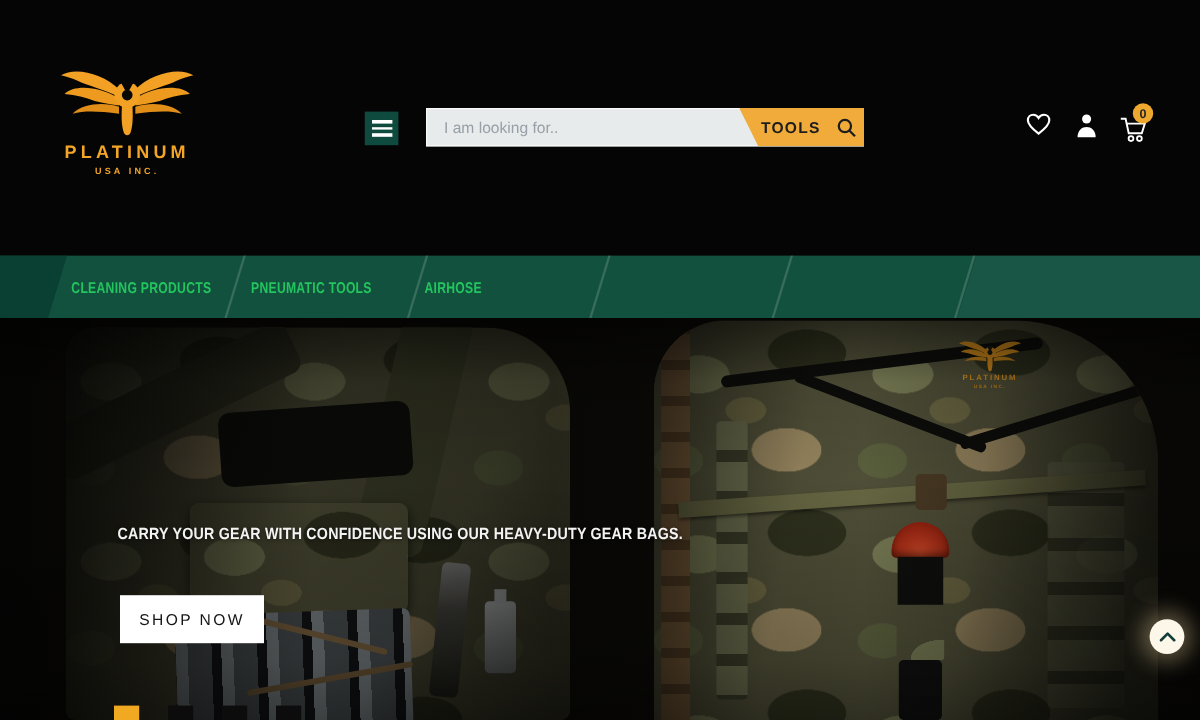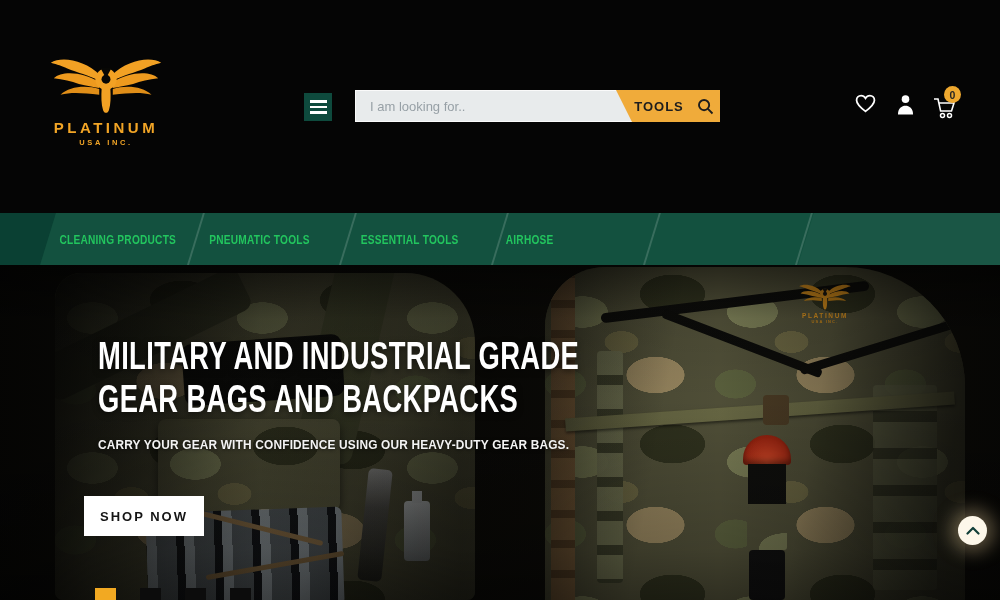--- a/index.html
+++ b/index.html
@@ -100,21 +100,21 @@
 
   .hero-overlay { position:absolute; inset:0; z-index:4; pointer-events:none;
     background:
       linear-gradient(180deg, rgba(0,0,0,.5) 0%, rgba(0,0,0,.08) 16%, rgba(0,0,0,0) 40%, rgba(0,0,0,.2) 85%, rgba(0,0,0,.4) 100%),
       linear-gradient(90deg, rgba(4,4,3,.9) 0%, rgba(4,4,3,.55) 9%, rgba(4,4,3,.22) 26%, rgba(4,4,3,.45) 46%, rgba(4,4,3,.15) 60%, rgba(4,4,3,.05) 72%, rgba(4,4,3,.38) 92%, rgba(4,4,3,.6) 100%); }
 
   .hero-content { position:absolute; inset:0; z-index:5; }
   .hero-title { position:absolute; left:98px; top:70px; color:#fff; font-size:38px; line-height:43px; font-weight:700; text-shadow:0 2px 8px rgba(0,0,0,.55); }
   .hero-title span { display:block; transform:scaleX(0.72); transform-origin:0 50%; white-space:nowrap; letter-spacing:0.5px; }
   .hero-subtitle { position:absolute; left:98px; top:172px; color:#f3f3f3; font-size:13.5px; font-weight:700; white-space:nowrap; transform:scaleX(0.88); transform-origin:0 0; letter-spacing:0.2px; text-shadow:0 1px 4px rgba(0,0,0,.6); }
-  .shop-now { position:absolute; left:84px; top:231px; width:120px; height:40px; background:#fff; color:#151515; font-size:13px; font-weight:700; letter-spacing:2px; display:flex; align-items:center; justify-content:center; }
+  .shop-now { position:absolute; left:100px; top:231px; width:120px; height:40px; background:#fff; color:#151515; font-size:13px; font-weight:400; letter-spacing:2px; display:flex; align-items:center; justify-content:center; }
 
   .dots { position:absolute; left:95px; top:323px; display:flex; gap:24px; z-index:6; }
   .dot { width:21px; height:18px; background:#0c0c0c; display:block; padding:0; }
   .dot.active { background:#f2a922; }
 
   .scroll-top { position:absolute; left:958px; top:516px; width:29px; height:29px; border-radius:50%; background:#fdf7ea;
     box-shadow:0 0 18px 7px rgba(255,226,170,.35); display:flex; align-items:center; justify-content:center; z-index:9; }
 </style>
 </head>
 <body>
@@ -194,23 +194,20 @@
     <div class="nav-sep" style="left:347px"></div>
     <div class="nav-sep" style="left:499px"></div>
     <div class="nav-sep" style="left:651px"></div>
     <div class="nav-sep" style="left:803px"></div>
     <div class="nav-items">
       <a class="nav-item">
           <span>CLEANING PRODUCTS</span>
         </a>
       <a class="nav-item">
           <span>PNEUMATIC TOOLS</span>
-        </a>
-      <a class="nav-item">
-          <span>ESSENTIAL TOOLS</span>
         </a>
       <a class="nav-item">
           <span>AIRHOSE</span>
         </a>
     </div>
   </nav>
 
   <section class="hero">
 
     <div class="rig camo">
@@ -258,24 +255,20 @@
           </g>
         </svg>
         <div class="wm-name">PLATINUM</div>
         <div class="wm-tagline">USA INC.</div>
       </div>
     </div>
 
     <div class="hero-overlay"></div>
 
     <div class="hero-content">
-      <h1 class="hero-title">
-        <span>MILITARY AND INDUSTRIAL GRADE</span>
-        <span>GEAR BAGS AND BACKPACKS</span>
-      </h1>
       <p class="hero-subtitle">CARRY YOUR GEAR WITH CONFIDENCE USING OUR HEAVY-DUTY GEAR BAGS.</p>
       <button class="shop-now">SHOP NOW</button>
     </div>
 
     <div class="dots">
       <button class="dot active"></button>
       <button class="dot"></button>
       <button class="dot"></button>
       <button class="dot"></button>
     </div>

